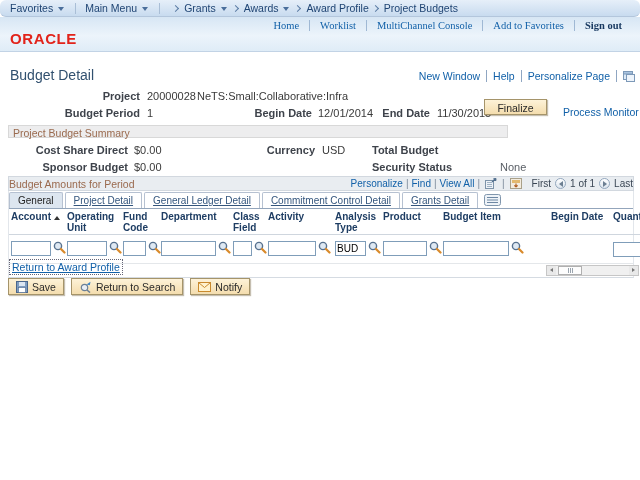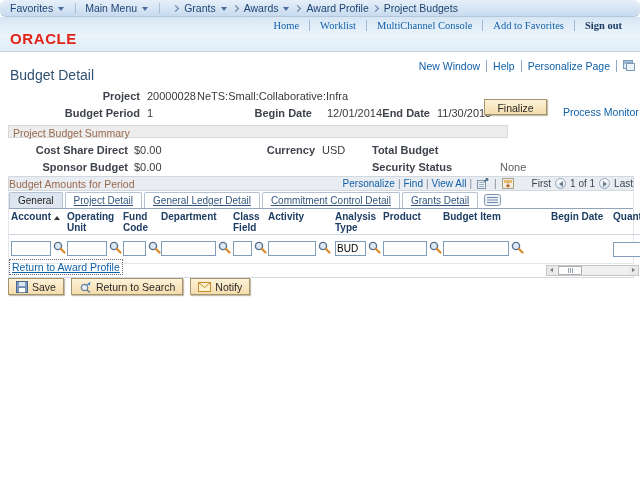--- a/index.html
+++ b/index.html
@@ -24,21 +24,21 @@
   
   .banner { position:absolute; top:17px; left:0; width:640px; height:34px;
     background:linear-gradient(#d7e6f4 0%, #ecf4fb 55%, #dfecf7 100%);
     border-bottom:1px solid #c2d3e5; }
   .hdr-links { position:absolute; top:3px; right:8px; display:flex; align-items:flex-end; font-size:10.5px;font-family:Liberation Serif, serif; }
   .hdr-link { color:#1160a8; padding:0 10px; border-right:1px solid #9fb8d4; cursor:pointer; white-space:nowrap; }
   .hdr-link.last { border-right:none; font-weight:bold; color:#16375f; }
   .brand { position:absolute; left:10px; top:13px; color:#e2231a; font-weight:bold;
     font-size:15px; letter-spacing:0.6px; font-family:"Liberation Sans", sans-serif; }
   
-  .page-links { position:absolute; top:60px; right:5px; font-size:10.5px; display:flex; }
+  .page-links { position:absolute; top:70px; right:5px; font-size:10.5px; display:flex; align-items:center; }
   .p-link { color:#1160a8; cursor:pointer; padding:0 6px; border-right:1px solid #8fa6c2; white-space:nowrap; }
   .p-ico { margin-left:6px; cursor:pointer; display:inline-flex; }
   .page-title { position:absolute; left:10px; top:67px; font-size:14px; color:#31506f; }
   
   .f-label { position:absolute; font-weight:bold; color:#3e434b; font-size:11px; white-space:nowrap; }
   .f-value { position:absolute; color:#3a3a3a; font-size:11px; white-space:nowrap; }
   .f-muted { color:#5a5f66;padding-left:48px; }
   
   .btn-tan {
     background:linear-gradient(#fdf2d8,#f4ddae); border:1px solid #a5946a;
@@ -54,21 +54,21 @@
     background:#ededee; border:1px solid #d8d8d8; line-height:11px; padding-left:4px; }
   .section-label { color:#9a6a4e; font-size:10.5px; }
   
   .grid-wrap { position:absolute; left:8px; top:176px; width:626px; }
   .grid-bar { height:15px; box-sizing:border-box; background:#e9edf1; border:1px solid #d2d8df;
     display:flex; align-items:center; padding:0 0; }
   .grid-bar .spacer { flex:1; }
   .g-link { color:#1160a8; font-size:10px; cursor:pointer; white-space:nowrap; }
   .g-sep { color:#7d8b9b; font-size:10px; margin:0 3px; }
   .bar-ico { display:inline-flex; margin:0 2px; cursor:pointer; }
-  .pgn { display:flex; align-items:center; gap:4px; font-size:10px; color:#3a4654; margin-left:16px; white-space:nowrap; }
+  .pgn { display:flex; align-items:center; gap:4px; font-size:10px; color:#3a4654; margin-left:8px; white-space:nowrap; }
   .pg-btn { width:11px; height:11px; border-radius:50%; border:1px solid #93a7bd; box-sizing:border-box;
     background:linear-gradient(#ffffff,#dce5ee); display:inline-flex; align-items:center; justify-content:center; cursor:pointer; }
   .tri-l { width:0; height:0; border-top:3px solid transparent; border-bottom:3px solid transparent; border-right:4px solid #6c7f92; }
   .tri-r { width:0; height:0; border-top:3px solid transparent; border-bottom:3px solid transparent; border-left:4px solid #6c7f92; }
   
   .tabs { display:flex; align-items:flex-end; height:17px; border-bottom:1px solid #93a5bb; background:#fff; }
   .tab { font-size:10px; padding:2px 8px; border:1px solid #b6c1d1; border-bottom:none; margin-right:2px;
     border-radius:2px 2px 0 0; background:#fff; color:#33557d; cursor:pointer; white-space:nowrap; }
   .tab span { text-decoration:underline; }
   .tab.active { background:#dde6f0; color:#222; }
@@ -163,21 +163,21 @@
 
 <div class="page-title">Budget Detail</div>
 
 <span class="f-label" style="left:0;top:90px;width:140px;text-align:right">Project</span>
 <span class="f-value" style="left:147px;top:90px">20000028</span>
 <span class="f-value" style="left:197px;top:90px">NeTS:Small:Collaborative:Infra</span>
 
 <span class="f-label" style="left:0;top:107px;width:140px;text-align:right">Budget Period</span>
 <span class="f-value" style="left:147px;top:107px">1</span>
 <span class="f-label" style="left:230px;top:107px;width:82px;text-align:right">Begin Date</span>
-<span class="f-value" style="left:327px;top:107px">12/01/2014</span>
+<span class="f-value" style="left:318px;top:107px">12/01/2014</span>
 <span class="f-label" style="left:382px;top:107px;width:48px;text-align:right">End Date</span>
 <span class="f-value" style="left:437px;top:107px">11/30/2015</span>
 
 <button class="btn-tan finalize-btn">Finalize</button>
 <span class="link process-monitor">Process Monitor</span>
 
 <div class="section-bar">
   <span class="section-label">Project Budget Summary</span>
 </div>
 

